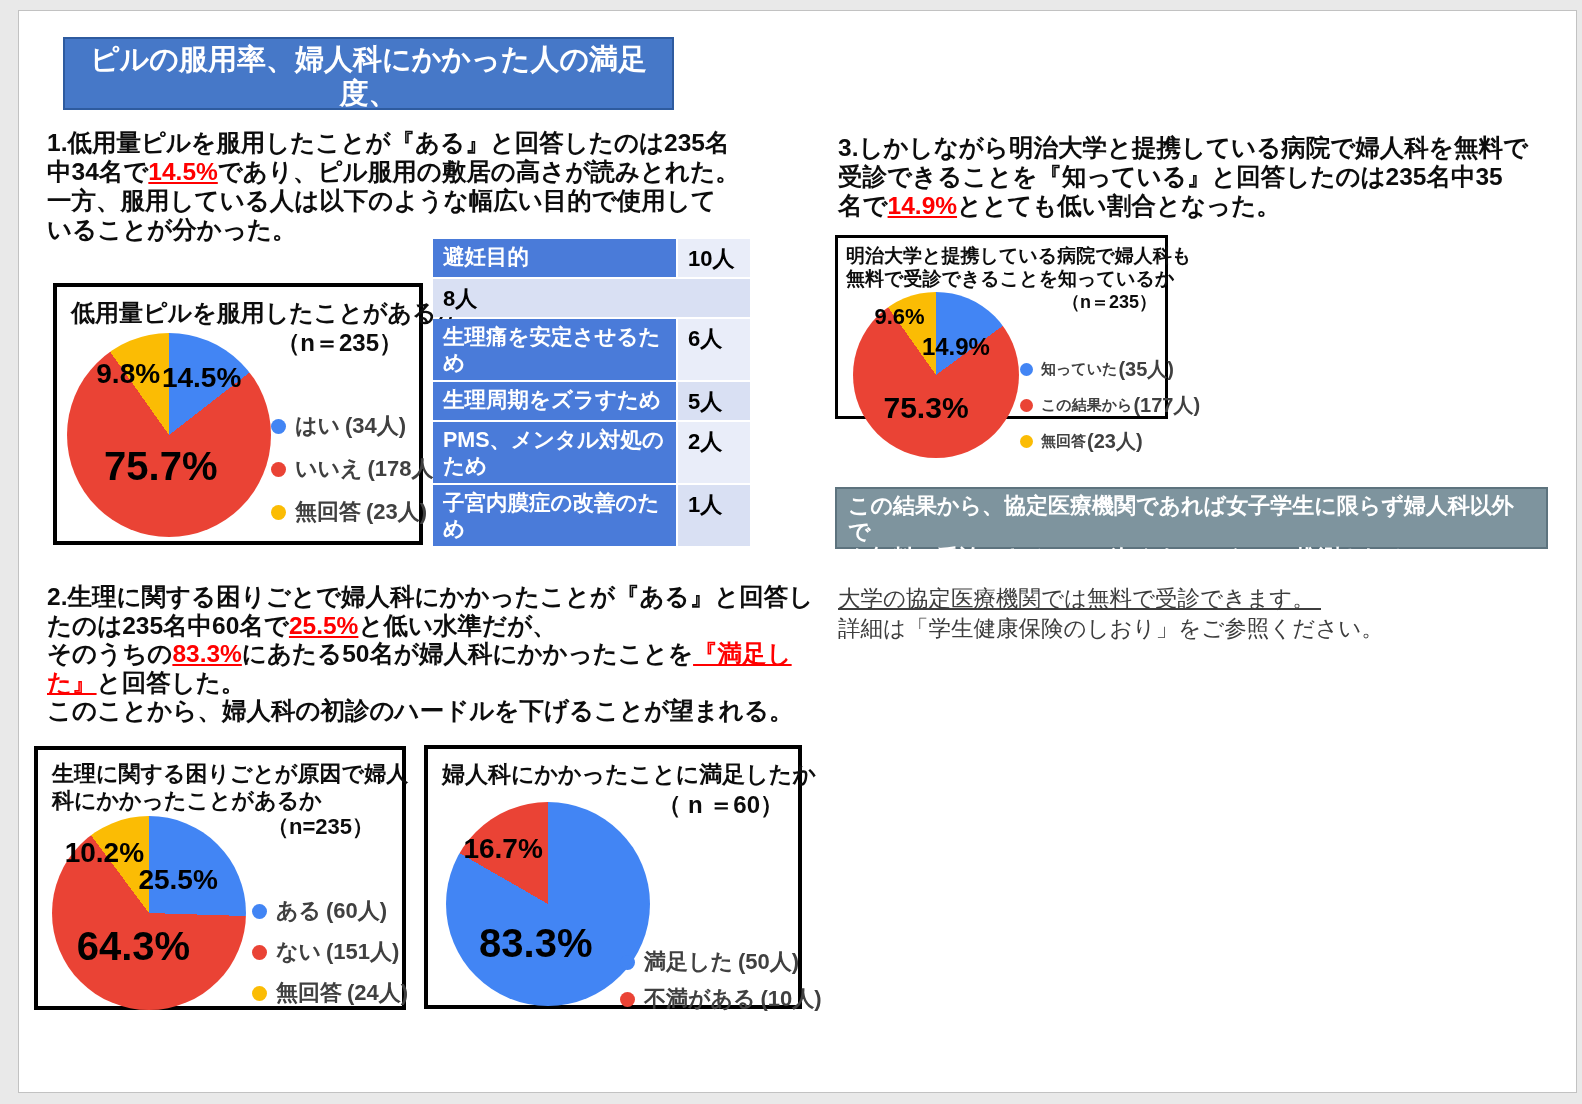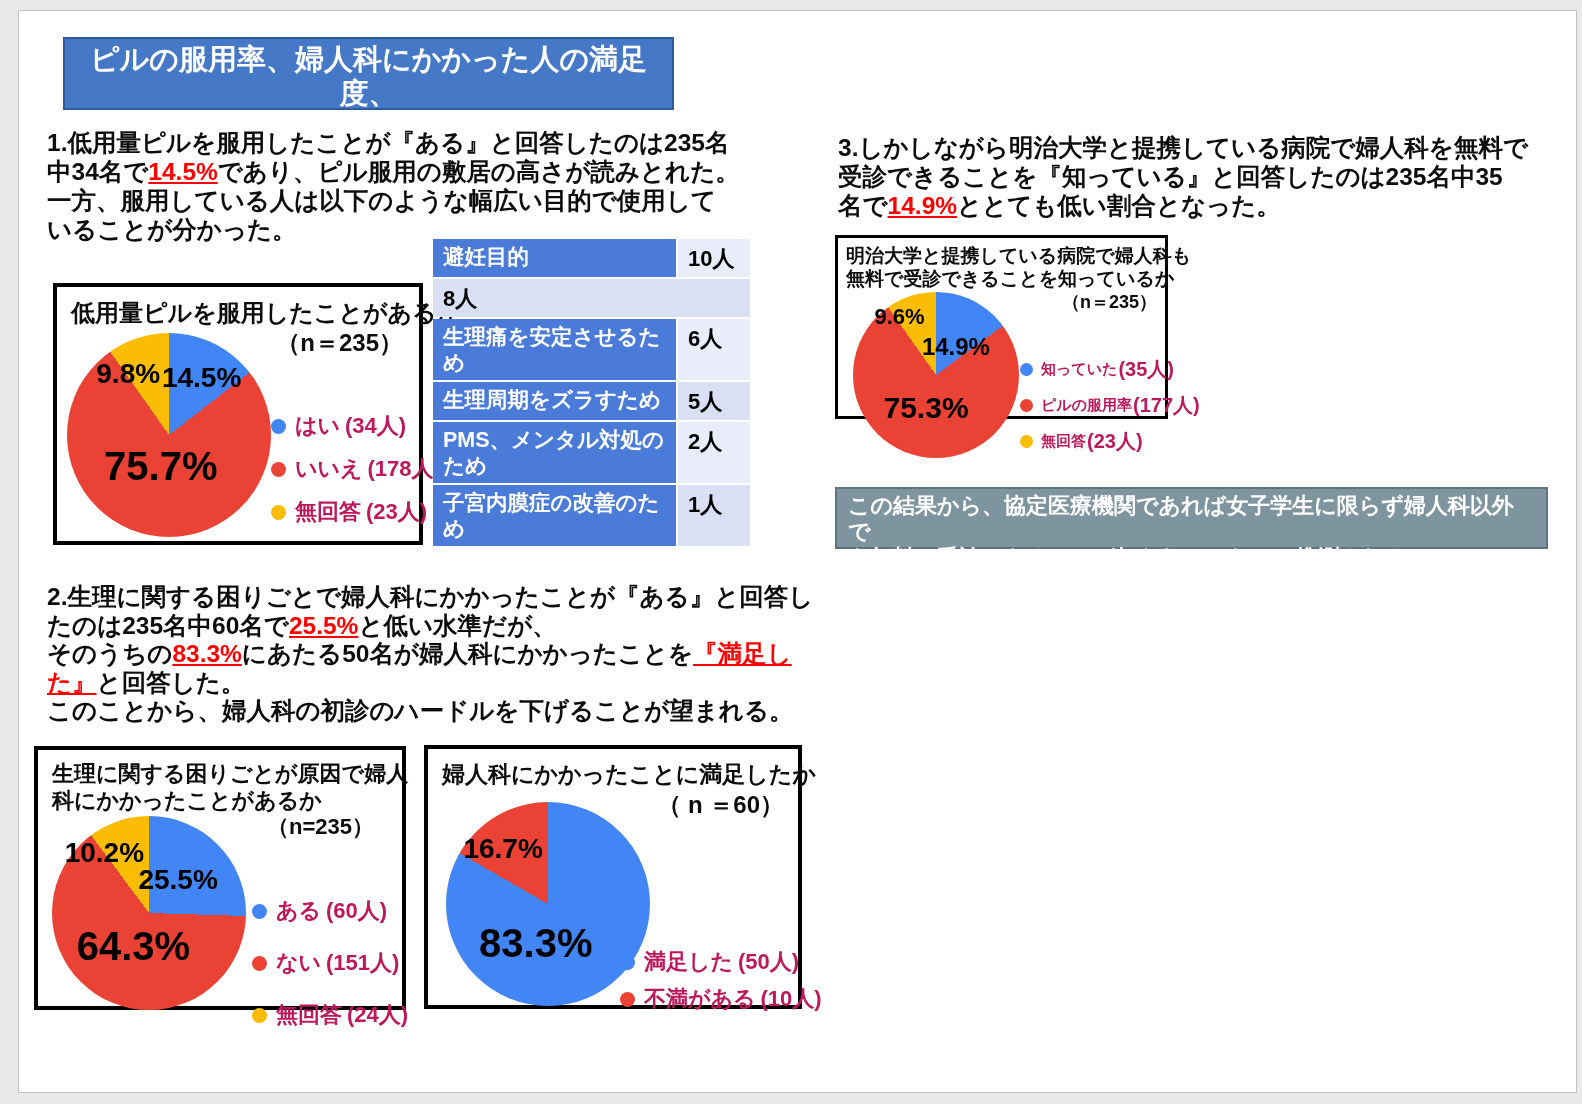--- a/index.html
+++ b/index.html
@@ -23,21 +23,21 @@
   .cb1 { left:53px;  top:283px; width:370px; height:262px; }
   .cb2 { left:34px;  top:746px; width:372px; height:264px; }
   .cb3 { left:424px; top:745px; width:378px; height:264px; }
   .cb4 { left:835px; top:235px; width:333px; height:184px; border-width:3px; }
 
   .chart-title { position:absolute; font-weight:bold; color:#0d0d0d; white-space:nowrap; }
   .n-label { position:absolute; font-weight:bold; color:#0d0d0d; white-space:nowrap; }
   .pie { position:absolute; border-radius:50%; }
   .pct { position:absolute; transform:translate(-50%,-50%); font-weight:bold; color:#000; white-space:nowrap; }
   .legend { position:absolute; display:flex; flex-direction:column; }
-  .legend-item { display:flex; align-items:center; font-weight:bold; color:#be185d; white-space:nowrap; }
+  .legend-item { display:flex; align-items:center; font-weight:bold; color:#404040; white-space:nowrap; }
   .legend-item .bullet { width:15px; height:15px; border-radius:50%; margin-right:9px; flex:0 0 auto; }
   .legend-item .legend-count { margin-left:5px; }
   .legend-mixed .legend-item .legend-label { font-size:15px; }
   .legend-mixed .legend-item .legend-count { font-size:20px; margin-left:1px; }
   .legend-mixed .legend-item .bullet { width:13px; height:13px; margin-right:8px; }
 
   .survey-table { left:433px; top:236px; width:317px; }
   .table-header { height:33px; border:3px solid #000; background:#fff; color:#000; font-weight:bold;
     font-size:22px; text-align:center; line-height:27px; }
   .table-rows { margin-top:3px; }
@@ -133,21 +133,21 @@
     <div class="chart-title" style="left:14px; top:10px; font-size:22px; line-height:27px;">
       <div>生理に関する困りごとが原因で婦人</div>
       <div>科にかかったことがあるか</div>
     </div>
     <div class="n-label" style="right:28px; top:62px; font-size:22px;">（n=235）</div>
     <div class="pie" style="left: 14px; top: 66px; width: 194px; height: 194px; background: conic-gradient(rgb(66, 133, 244) 0%, rgb(66, 133, 244) 25.5%, rgb(234, 67, 53) 25.5%, rgb(234, 67, 53) 89.8%, rgb(251, 188, 4) 89.8%, rgb(251, 188, 4) 100%);">
       <span class="pct" style="left:65%; top:33%; font-size:28px;">25.5%</span>
       <span class="pct" style="left:27%; top:19%; font-size:28px;">10.2%</span>
       <span class="pct" style="left:42%; top:67%; font-size:40px;">64.3%</span>
     </div>
-    <div class="legend" style="left:214px; top:146px; gap:22px; font-size:22px;">
+    <div class="legend" style="left:214px; top:146px; gap:11px; font-size:22px;">
         <div class="legend-item">
           <span class="bullet" style="background: rgb(66, 133, 244);"></span>
           <span class="legend-label">ある</span>
           <span class="legend-count">(60人)</span>
         </div>
         <div class="legend-item">
           <span class="bullet" style="background: rgb(234, 67, 53);"></span>
           <span class="legend-label">ない</span>
           <span class="legend-count">(151人)</span>
         </div>
@@ -196,27 +196,29 @@
       <span class="pct" style="left:44%; top:70%; font-size:30px;">75.3%</span>
     </div>
     <div class="legend legend-mixed" style="left:182px; top:118px; gap:9px;">
         <div class="legend-item">
           <span class="bullet" style="background: rgb(66, 133, 244);"></span>
           <span class="legend-label">知っていた</span>
           <span class="legend-count">(35人)</span>
         </div>
         <div class="legend-item">
           <span class="bullet" style="background: rgb(234, 67, 53);"></span>
-          <span class="legend-label">ピルの服用率</span>
+          <span class="legend-label">この結果から</span>
           <span class="legend-count">(177人)</span>
         </div>
         <div class="legend-item">
           <span class="bullet" style="background: rgb(251, 188, 4);"></span>
           <span class="legend-label">無回答</span>
           <span class="legend-count">(23人)</span>
         </div>
       </div>
   </div>
 
   <div class="abs summary-box"><span>この結果から、協定医療機関であれば女子学生に限らず婦人科以外で
 も無料で受診できることが知られていないと推測される。</span></div>
 
+  <div class="abs note"><span class="ul">大学の協定医療機関では無料で受診できます。 </span><span>
+詳細は「学生健康保険のしおり」をご参照ください。</span></div>
 </div>
 
 </body></html>

